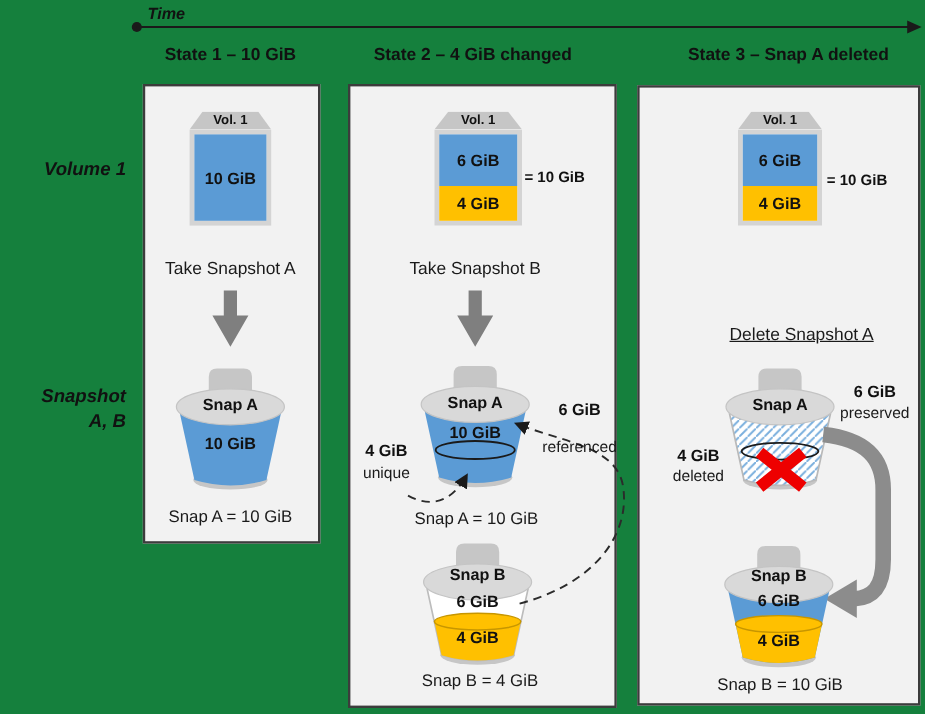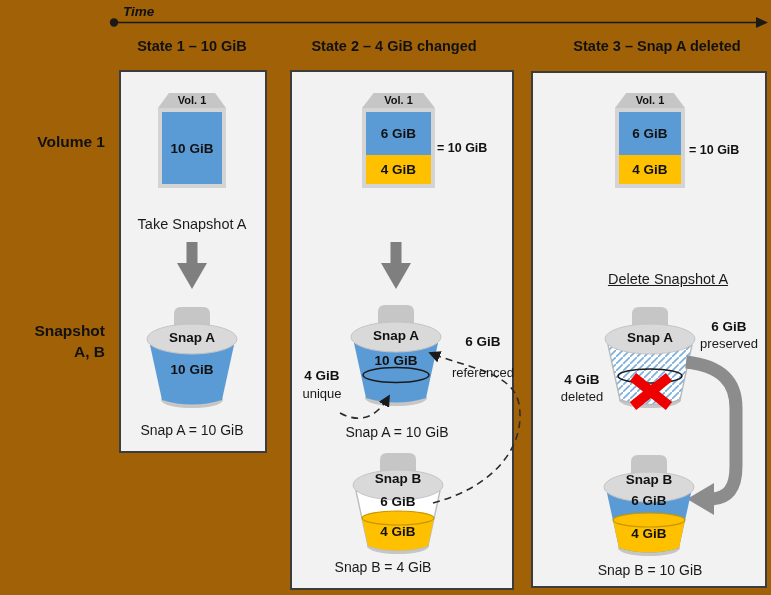--- a/index.html
+++ b/index.html
@@ -1,27 +1,27 @@
 <!DOCTYPE html>
 <html><head>
 <meta charset="utf-8">
 <style>
   html,body{margin:0;padding:0;background:#ffffff;}
   .canvas{
-    position:relative;width:771px;height:595px;background:#a16207;overflow:hidden;
+    position:relative;width:771px;height:595px;background:#15803d;overflow:hidden;
     font-family:"Liberation Sans",sans-serif;color:#111;
   }
   .panel{
     position:absolute;background:#f2f2f2;border:2px solid #3c3c3c;box-sizing:border-box;z-index:0;
   }
   .shapes{position:absolute;left:0;top:0;z-index:1;}
   
   .t{position:absolute;z-index:3;text-align:center;line-height:1.15;white-space:nowrap;}
   .hdr{font-size:14.5px;font-weight:bold;}
-  .rowlab{font-size:15.5px;font-weight:bold;text-align:right;}
+  .rowlab{font-size:15.5px;font-weight:bold;text-align:right;font-style:italic;}
   .action{font-size:14.5px;color:#1a1a1a;}
   .cap{font-size:14px;color:#1a1a1a;}
   .bname{font-size:13.5px;font-weight:bold;}
   .bsize{font-size:13.5px;font-weight:bold;}
   .annsz{font-size:13.5px;font-weight:bold;}
   .annw{font-size:13px;color:#1a1a1a;}
   .timelab{font-size:13.5px;font-weight:bold;font-style:italic;text-align:left;}
   
   .volume{position:absolute;z-index:2;}
   .vol-lid{
@@ -162,37 +162,38 @@
         <span>6 GiB</span>
       </div>
       <div class="seg seg-yellow" style="height:29px;">
         <span>4 GiB</span>
       </div>
     </div>
   </div>
   <span class="t" style="left:689px;top:143px;width:64px;font-size:12.5px;font-weight:bold;text-align:left;">= 10 GiB</span>
 
   <span class="t action" style="left:112px;top:216px;width:160px;">Take Snapshot A</span>
+  <span class="t action" style="left:316px;top:216px;width:160px;">Take Snapshot B</span>
   <span class="t action" style="left:588px;top:271px;width:160px;text-decoration:underline;">Delete Snapshot A</span>
 
   <span class="t bname" style="left:152px;top:330px;width:80px;">Snap A</span>
   <span class="t bsize" style="left:152px;top:362px;width:80px;">10 GiB</span>
   <span class="t cap" style="left:117px;top:422px;width:150px;">Snap A = 10 GiB</span>
 
   <span class="t bname" style="left:356px;top:328px;width:80px;">Snap A</span>
   <span class="t bsize" style="left:356px;top:353px;width:80px;">10 GiB</span>
   <span class="t cap" style="left:322px;top:424px;width:150px;">Snap A = 10 GiB</span>
   <span class="t annsz" style="left:290px;top:368px;width:64px;">4 GiB</span>
   <span class="t annw" style="left:288px;top:387px;width:68px;">unique</span>
   <span class="t annsz" style="left:451px;top:334px;width:64px;">6 GiB</span>
   <span class="t annw" style="left:446px;top:366px;width:74px;">referenced</span>
   <span class="t bname" style="left:358px;top:471px;width:80px;">Snap B</span>
   <span class="t bsize" style="left:358px;top:494px;width:80px;">6 GiB</span>
   <span class="t bsize" style="left:358px;top:524px;width:80px;">4 GiB</span>
-  <span class="t cap" style="left:308px;top:559px;width:150px;">Snap B = 4 GiB</span>
+  <span class="t cap" style="left:325px;top:559px;width:150px;">Snap B = 4 GiB</span>
 
   <span class="t bname" style="left:610px;top:330px;width:80px;">Snap A</span>
   <span class="t annsz" style="left:550px;top:372px;width:64px;">4 GiB</span>
   <span class="t annw" style="left:546px;top:390px;width:72px;">deleted</span>
   <span class="t annsz" style="left:697px;top:319px;width:64px;">6 GiB</span>
   <span class="t annw" style="left:692px;top:337px;width:74px;">preserved</span>
   <span class="t bname" style="left:609px;top:472px;width:80px;">Snap B</span>
   <span class="t bsize" style="left:609px;top:493px;width:80px;">6 GiB</span>
   <span class="t bsize" style="left:609px;top:526px;width:80px;">4 GiB</span>
   <span class="t cap" style="left:575px;top:562px;width:150px;">Snap B = 10 GiB</span>

